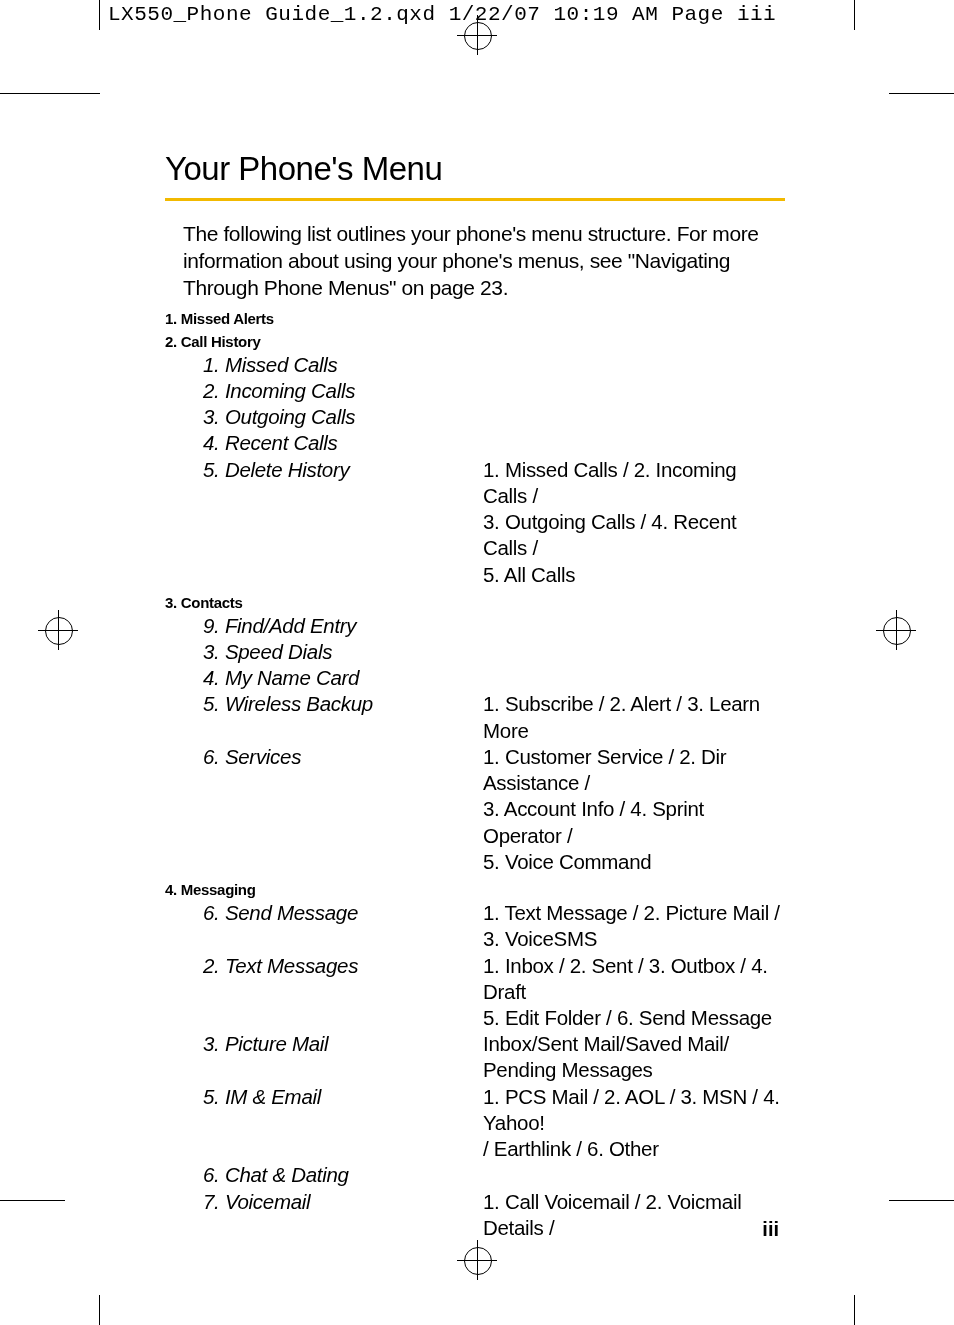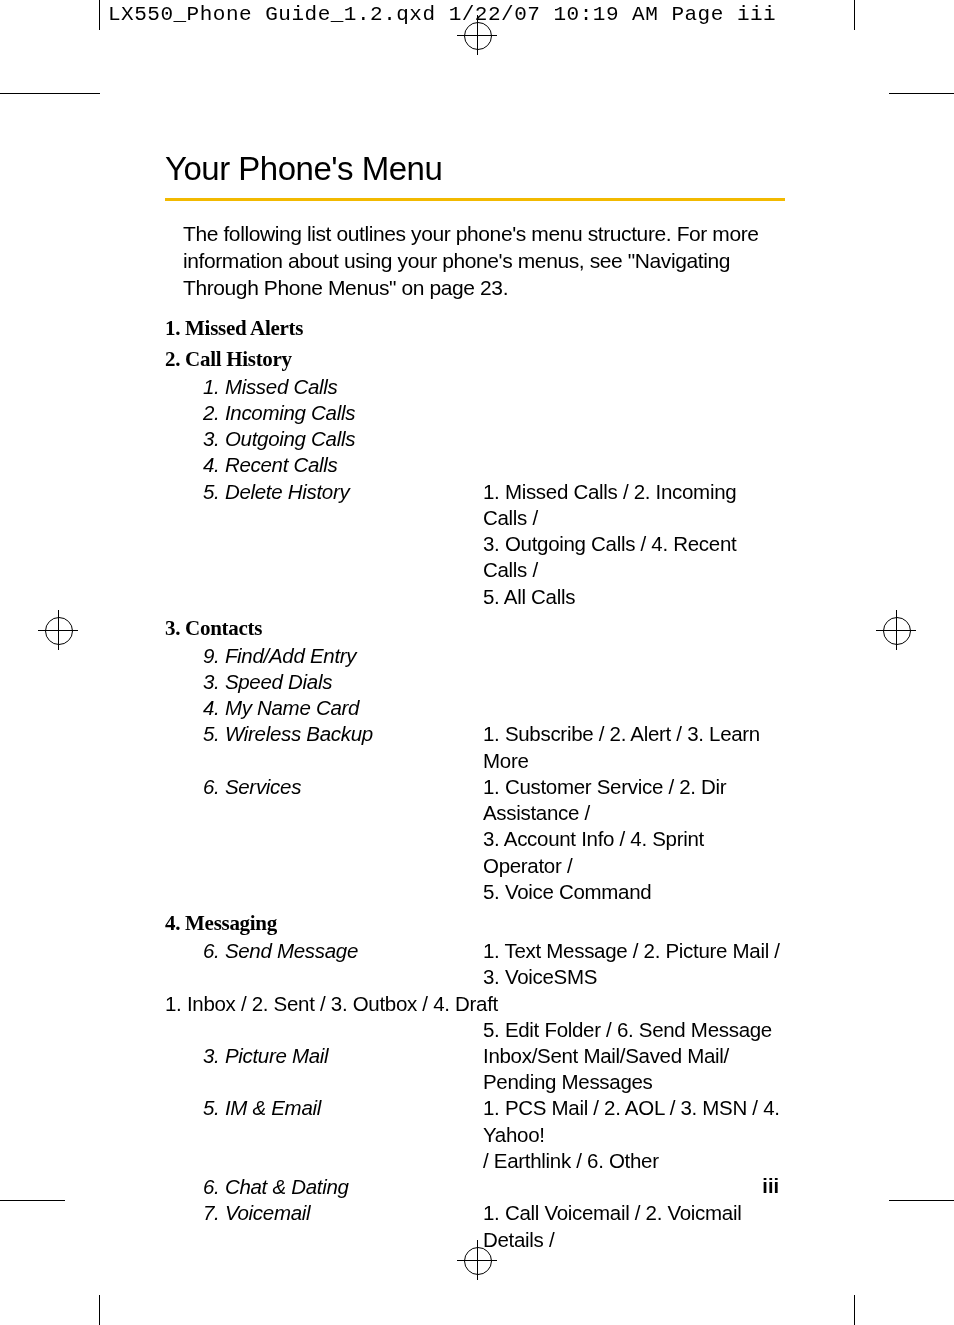--- a/index.html
+++ b/index.html
@@ -73,49 +73,48 @@
     letter-spacing: -0.5px;
   }
   .rule {
     height: 3px;
     background: #f2b900;
     margin: 10px 0 20px 0;
   }
   .intro {
     font-size: 21px;
     line-height: 1.28;
-    margin: 0 0 14px 18px;
+    margin: 0 0 8px 18px;
     letter-spacing: -0.4px;
   }
   .section-head {
     font-weight: 700;
-    font-size: 21px;
+    font-size: 15px;
     margin: 6px 0 2px 0;
     letter-spacing: -0.3px;
-    font-family: Liberation Serif, serif;
   }
   .row {
     display: flex;
     font-size: 20.5px;
     line-height: 1.28;
     letter-spacing: -0.3px;
   }
   .left-col {
     width: 280px;
     padding-left: 38px;
     flex: none;
     font-style: italic;
   }
   .right-col {
     flex: 1;
   }
   .page-num {
     position: absolute;
     right: 175px;
-    top: 1175px;
+    top: 1218px;
     font-weight: 700;
     font-size: 20px;
     text-align: right;
   }
 </style>
 </head>
 <body>
 
 <div class="slug">LX550_Phone Guide_1.2.qxd  1/22/07  10:19 AM  Page iii</div>
 
@@ -223,20 +222,21 @@
       <div class="section-head">4. Messaging</div>
       <div class="row">
         <div class="left-col">6.  Send Message</div>
         <div class="right-col">1. Text Message / 2. Picture Mail /</div>
       </div>
       <div class="row">
         <div class="left-col"></div>
         <div class="right-col">3. VoiceSMS</div>
       </div>
       <div class="row">
+        <div class="left-col">2.  Text Messages</div>
         <div class="right-col">1. Inbox / 2. Sent / 3. Outbox / 4. Draft</div>
       </div>
       <div class="row">
         <div class="left-col"></div>
         <div class="right-col">5. Edit Folder / 6. Send Message</div>
       </div>
       <div class="row">
         <div class="left-col">3.  Picture Mail</div>
         <div class="right-col">Inbox/Sent Mail/Saved Mail/</div>
       </div>

